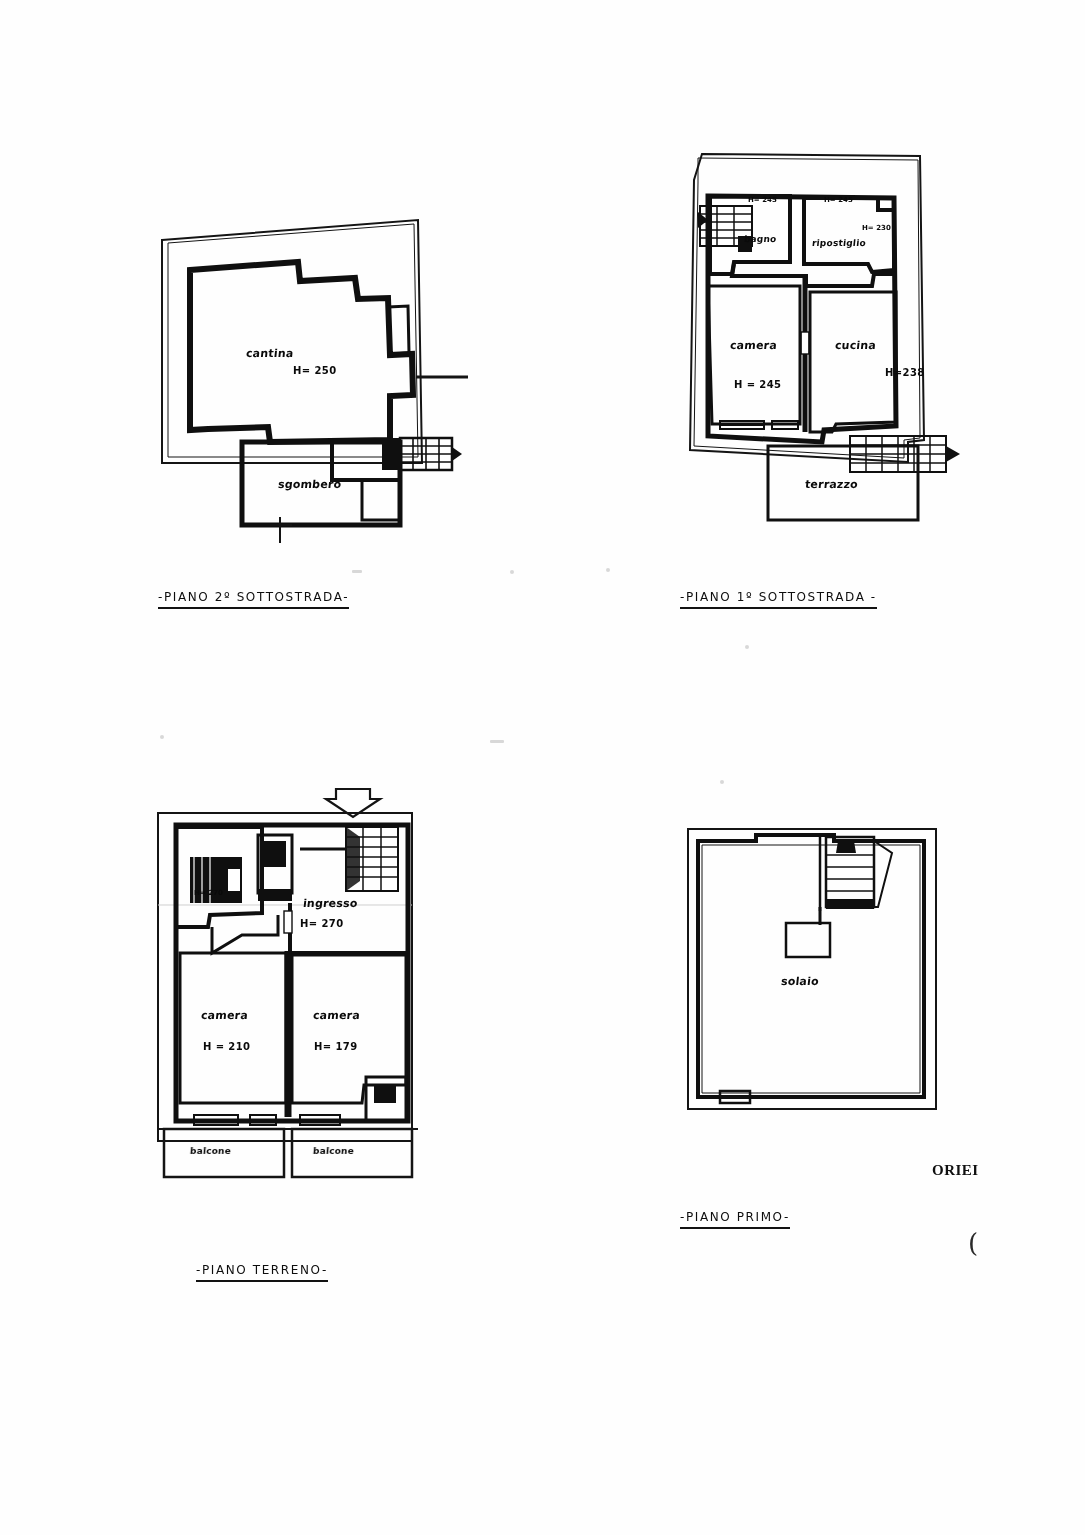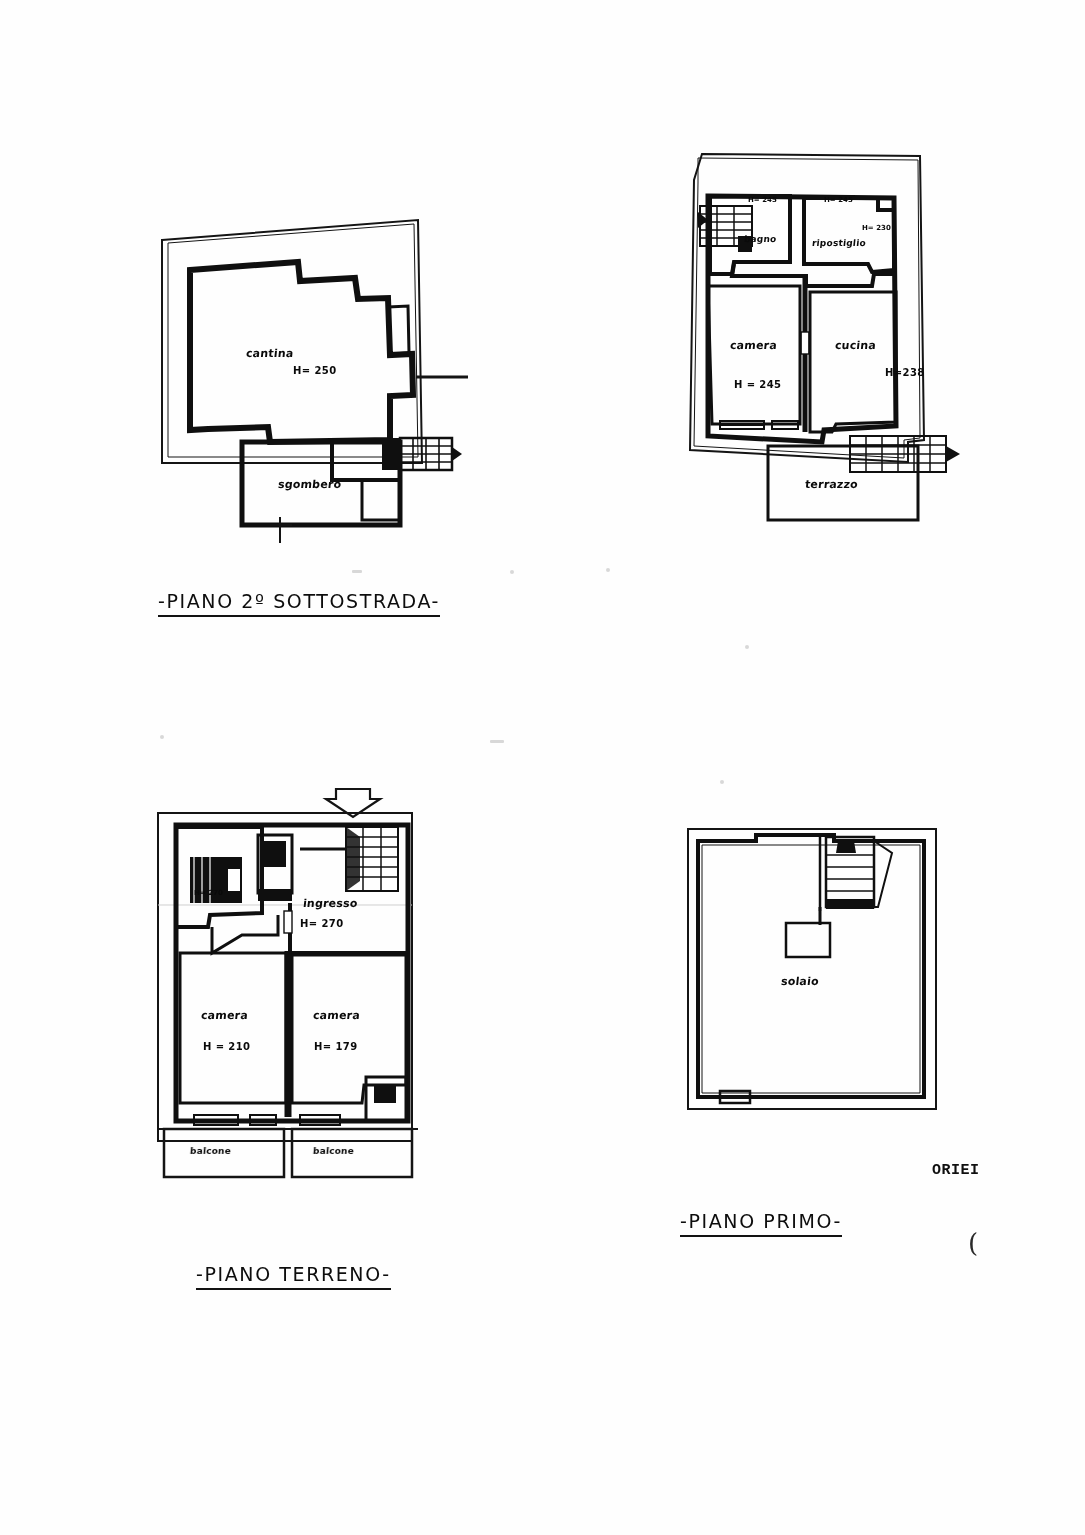--- a/index.html
+++ b/index.html
@@ -41,21 +41,21 @@
     position: absolute;
     left: 0;
     top: 0;
     overflow: visible;
   }
 
   
   .plan-caption {
     position: absolute;
     font-family: "DejaVu Sans", sans-serif;
-    font-size: 19px;
+    font-size: 12px;
     letter-spacing: 1.6px;
     font-weight: 500;
     color: #0d0d0d;
     white-space: nowrap;
   }
   .plan-caption .cap-underline {
     display: block;
     height: 2px;
     background: #121212;
     margin-top: 3px;
@@ -89,21 +89,21 @@
   .height-label.tiny { font-size: 7px; letter-spacing: 0; }
 
   
   .smudge { filter: blur(0.45px); }
 
   
   #corner-stamp {
     position: absolute;
     left: 932px;
     top: 1162px;
-    font-family: Liberation Mono, monospace;
+    font-family: Liberation Serif, serif;
     font-size: 15px;
     font-weight: bold;
     letter-spacing: 0.5px;
     color: #101010;
     white-space: nowrap;
   }
   #corner-mark {
     position: absolute;
     left: 968px;
     top: 1228px;
@@ -240,20 +240,24 @@
       <div class="room-label" style="left:58px; top:199px;">camera</div>
       <div class="height-label" style="left:62px; top:227px;margin-top:12px;">H = 245</div>
 
       <div class="room-label" style="left:163px; top:199px;">cucina</div>
       <div class="height-label" style="left:170px; top:227px;margin-left:43px;">H=238</div>
 
       <div class="room-label" style="left:133px; top:338px;">terrazzo</div>
     </div>
   </div>
 
+  <div class="plan-caption" id="caption-basement1">
+    <span>-PIANO 1º SOTTOSTRADA -</span>
+    <span class="cap-underline"></span>
+  </div>
 
   <div class="plan-block" id="plan-ground">
     <div class="plan-canvas">
       <svg width="300" height="465" viewBox="0 0 300 465">
 
         <g transform="translate(186,0)">
           <path d="M0,4 L34,4 L34,14 L44,14 L17,32 L-10,14 L0,14 Z" fill="#ffffff" stroke="#141414" stroke-width="2.2"></path>
         </g>
 
         <path d="M8,28 L262,28 L262,356 L8,356 Z" fill="none" stroke="#141414" stroke-width="2"></path>

